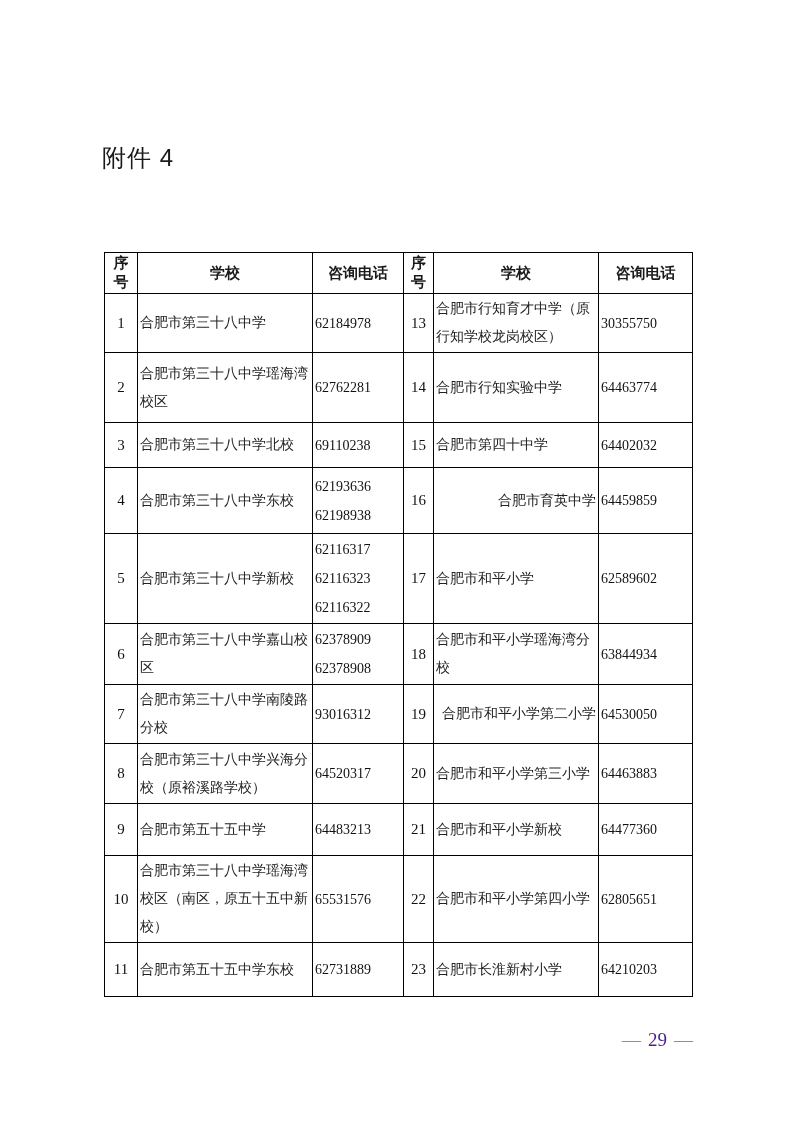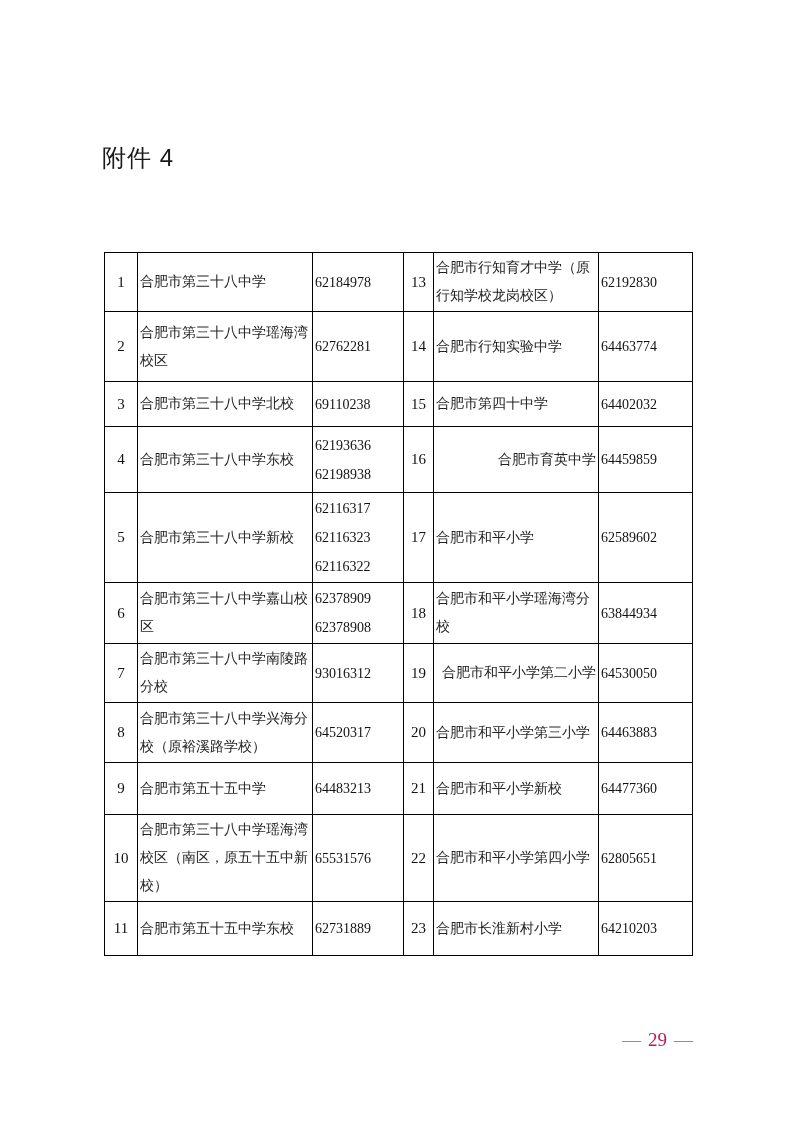--- a/index.html
+++ b/index.html
@@ -85,51 +85,59 @@
     position: absolute;
     top: 1029px;
     right: 100px;
     font-size: 19px;
     font-family: "Liberation Serif", serif;
     display: flex;
     align-items: center;
     gap: 7px;
   }
   .page-footer .dash { color: #8a8a8a; }
-  .page-footer .num { color: #be185d; }
+  .page-footer .num { color: #4c1d95; }
 </style>
 </head>
 <body>
 
 <div class="page">
 
   <div class="attachment-label">附件 4</div>
 
 
   <table class="phone-table">
     <colgroup>
       <col style="width:33px">
         <col style="width:175px">
         <col style="width:91px">
       <col style="width:30px">
         <col style="width:165px">
         <col style="width:94px">
     </colgroup>
     <tbody>
+        <tr style="height:41px">
+      <th>序号</th>
+      <th>学校</th>
+      <th>咨询电话</th>
+      <th>序号</th>
+      <th>学校</th>
+      <th>咨询电话</th>
+    </tr>
 
     <tr style="height:59px">
       <td class="c-no">1</td>
       <td class="c-school">合肥市第三十八中学</td>
       <td class="c-phone">
             <div class="ph-line">62184978</div>
           </td>
       <td class="c-no">13</td>
       <td class="c-school">合肥市行知育才中学（原行知学校龙岗校区）</td>
       <td class="c-phone">
-            <div class="ph-line">62192830</div>
+            <div class="ph-line">30355750</div>
           </td>
     </tr>
 
     <tr style="height:70px">
       <td class="c-no">2</td>
       <td class="c-school">合肥市第三十八中学瑶海湾校区</td>
       <td class="c-phone">
             <div class="ph-line">62762281</div>
           </td>
       <td class="c-no">14</td>

